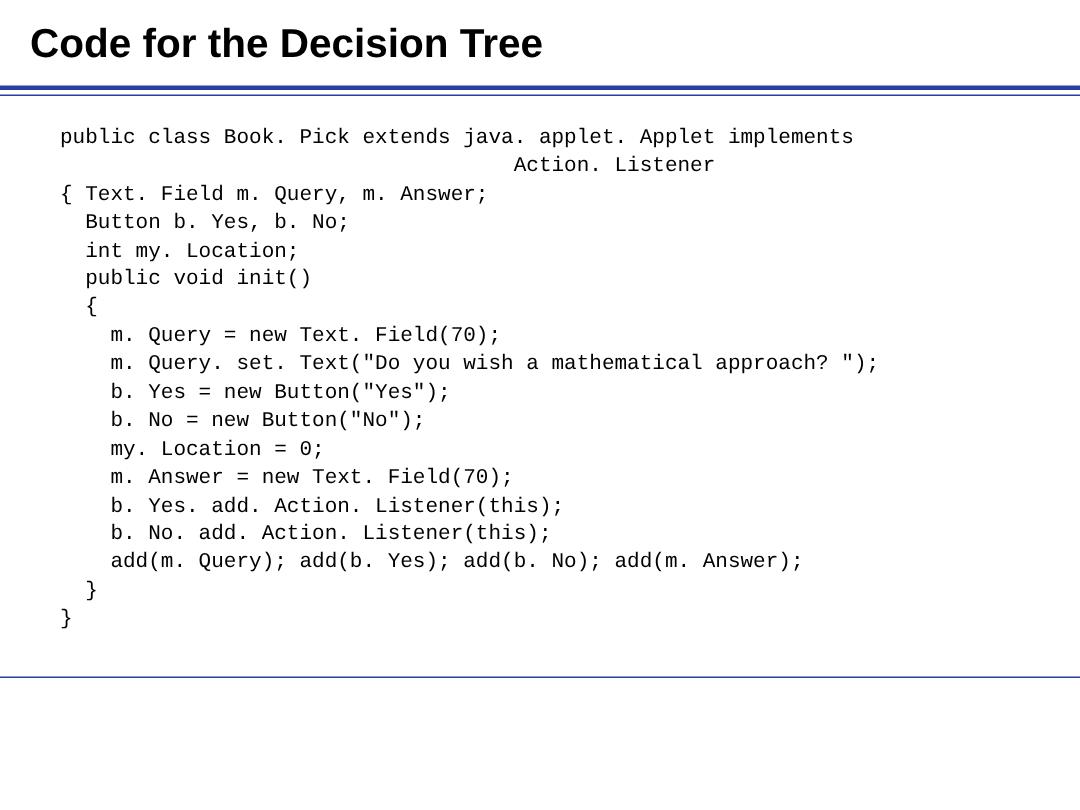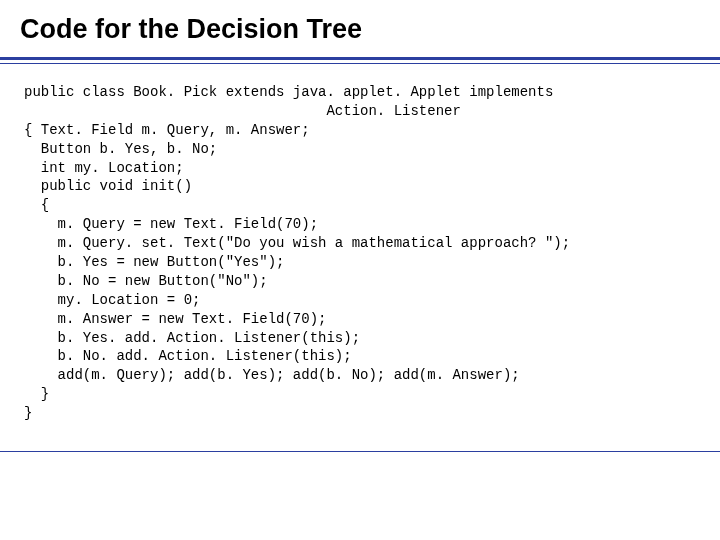--- a/index.html
+++ b/index.html
@@ -49,21 +49,21 @@
   }
   .footer-line {
     position: absolute;
     left: 0;
     right: 0;
     bottom: 8px;
     height: 1px;
     background: #2b3fa0;
   }
   .code-area {
-    padding: 18px 24px 0 24px;
+    padding: 18px 24px 0 40px;
   }
   pre.code {
     margin: 0;
     font-family: "Courier New", Courier, monospace;
     font-size: 14px;
     line-height: 1.35;
     color: #000000;
     white-space: pre;
   }
 </style>

